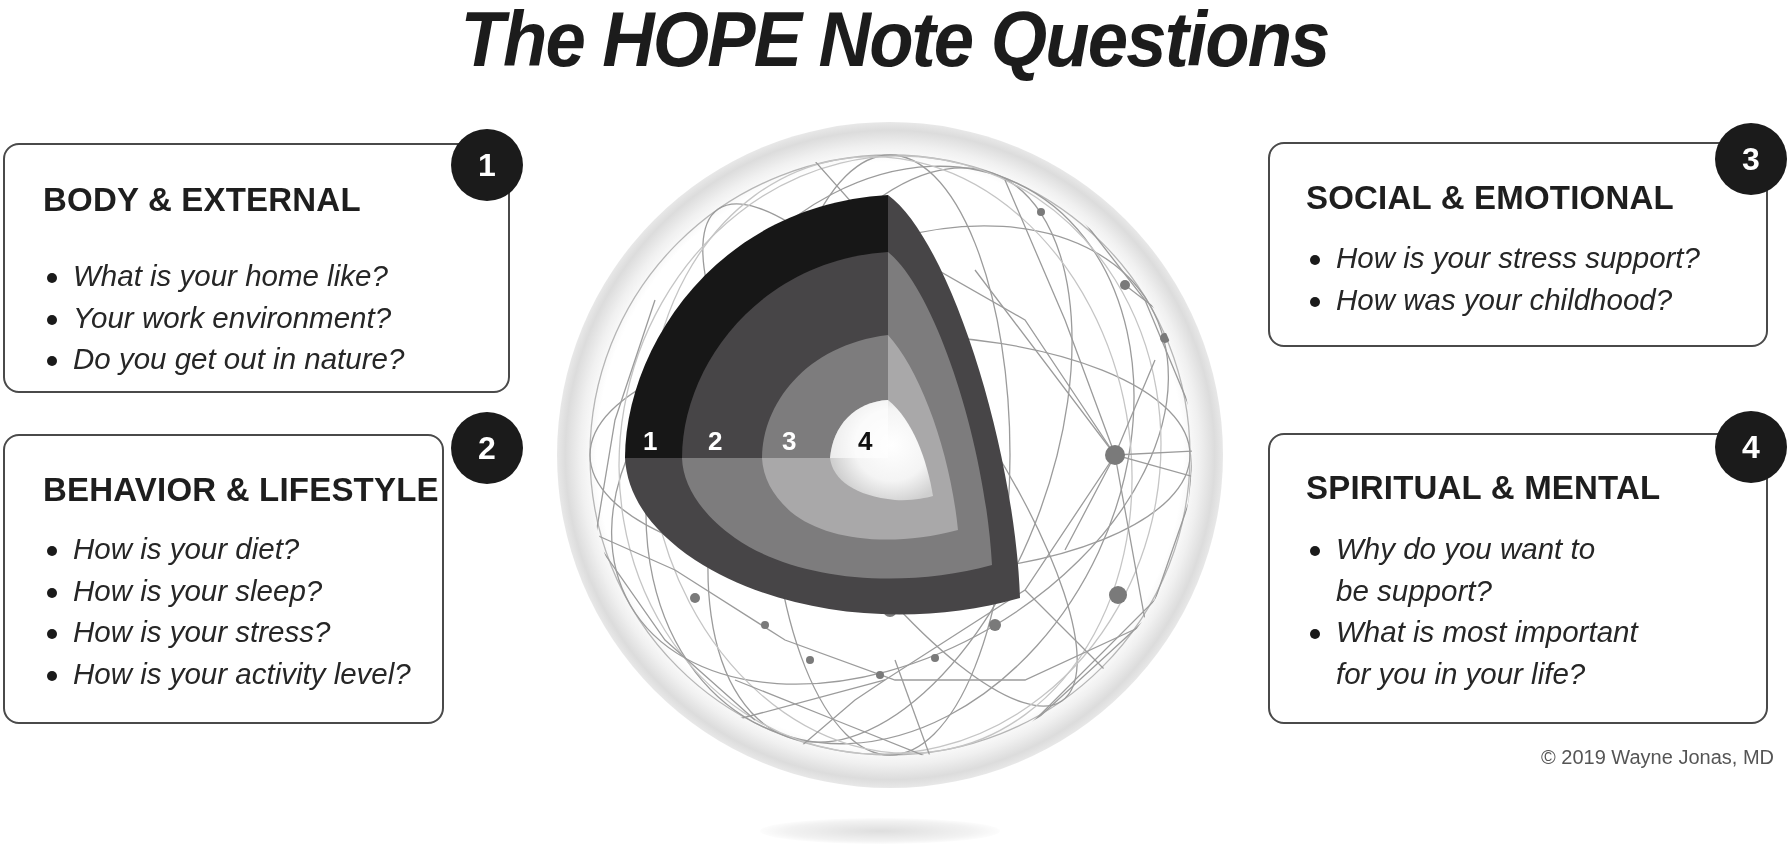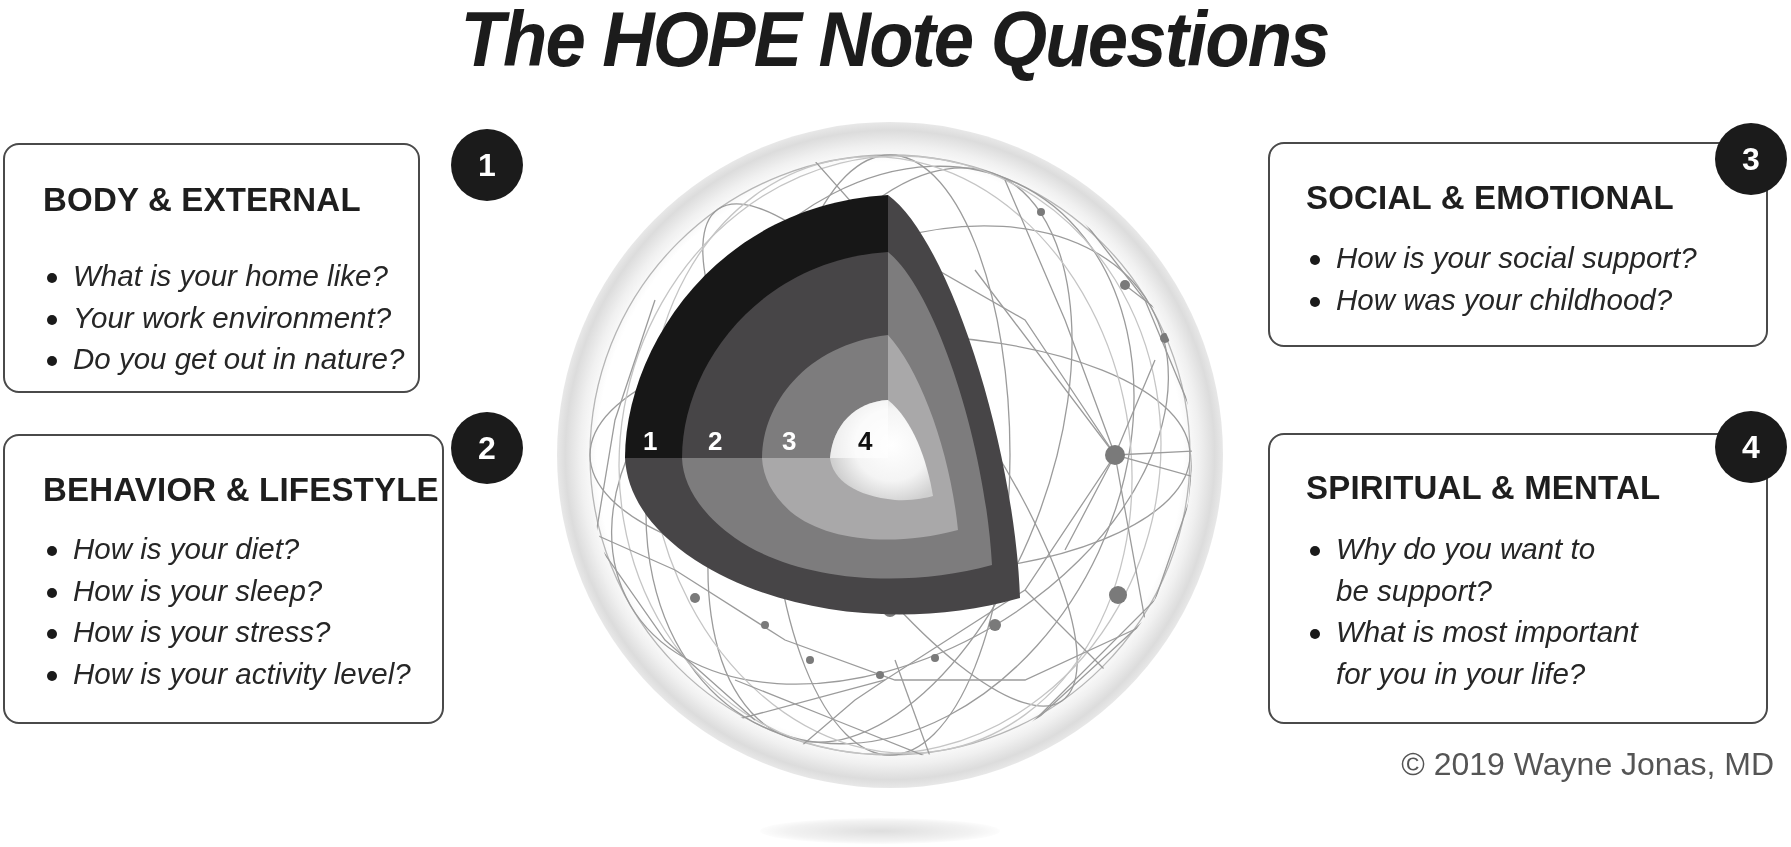--- a/index.html
+++ b/index.html
@@ -36,29 +36,29 @@
 
   .sphere-wrap { position: absolute; left: 555px; top: 120px; width: 670px; height: 670px; }
   .sphere-wrap svg { display: block; }
 
   .ground-shadow {
     position: absolute; left: 760px; top: 818px; width: 240px; height: 26px; border-radius: 50%;
     background: radial-gradient(ellipse at center, rgba(0,0,0,0.13) 0%, rgba(0,0,0,0.05) 55%, rgba(0,0,0,0) 75%);
   }
 
   .copyright {
-    position: absolute; right: 17px; top: 746px; font-size: 32px; color: #555; white-space: nowrap;
+    position: absolute; right: 17px; top: 746px; font-size: 20px; color: #555; white-space: nowrap;
   }
 </style>
 </head>
 <body>
 
 <div class="title">The HOPE Note Questions</div>
 
-<div class="card" style="left:3px; top:143px; width:417px; height:250px;">
+<div class="card" style="left:3px; top:143px; width:507px; height:250px;">
   <div class="card-heading" style="top:36px;">BODY &amp; EXTERNAL</div>
   <ul class="card-list" style="top:110px;">
     <li>What is your home like?</li>
     <li>Your work environment?</li>
     <li>Do you get out in nature?</li>
   </ul>
 </div>
 <div class="badge" style="left:451px; top:129px;">1</div>
 
 <div class="card" style="left:3px; top:434px; width:441px; height:290px;">
@@ -68,21 +68,21 @@
     <li>How is your sleep?</li>
     <li>How is your stress?</li>
     <li>How is your activity level?</li>
   </ul>
 </div>
 <div class="badge" style="left:451px; top:412px;">2</div>
 
 <div class="card" style="left:1268px; top:142px; width:500px; height:205px;">
   <div class="card-heading" style="top:35px; left:36px;">SOCIAL &amp; EMOTIONAL</div>
   <ul class="card-list" style="top:93px; left:36px;">
-    <li>How is your social support?</li>
+    <li>How is your stress support?</li>
     <li>How was your childhood?</li>
   </ul>
 </div>
 <div class="badge" style="left:1715px; top:123px;">3</div>
 
 <div class="card" style="left:1268px; top:433px; width:500px; height:291px;padding-left:36px;">
   <div class="card-heading" style="top:34px; left:36px;">SPIRITUAL &amp; MENTAL</div>
   <ul class="card-list" style="top:93px; left:36px;">
     <li>Why do you want to</li>
     <li class="cont">be support?</li>

